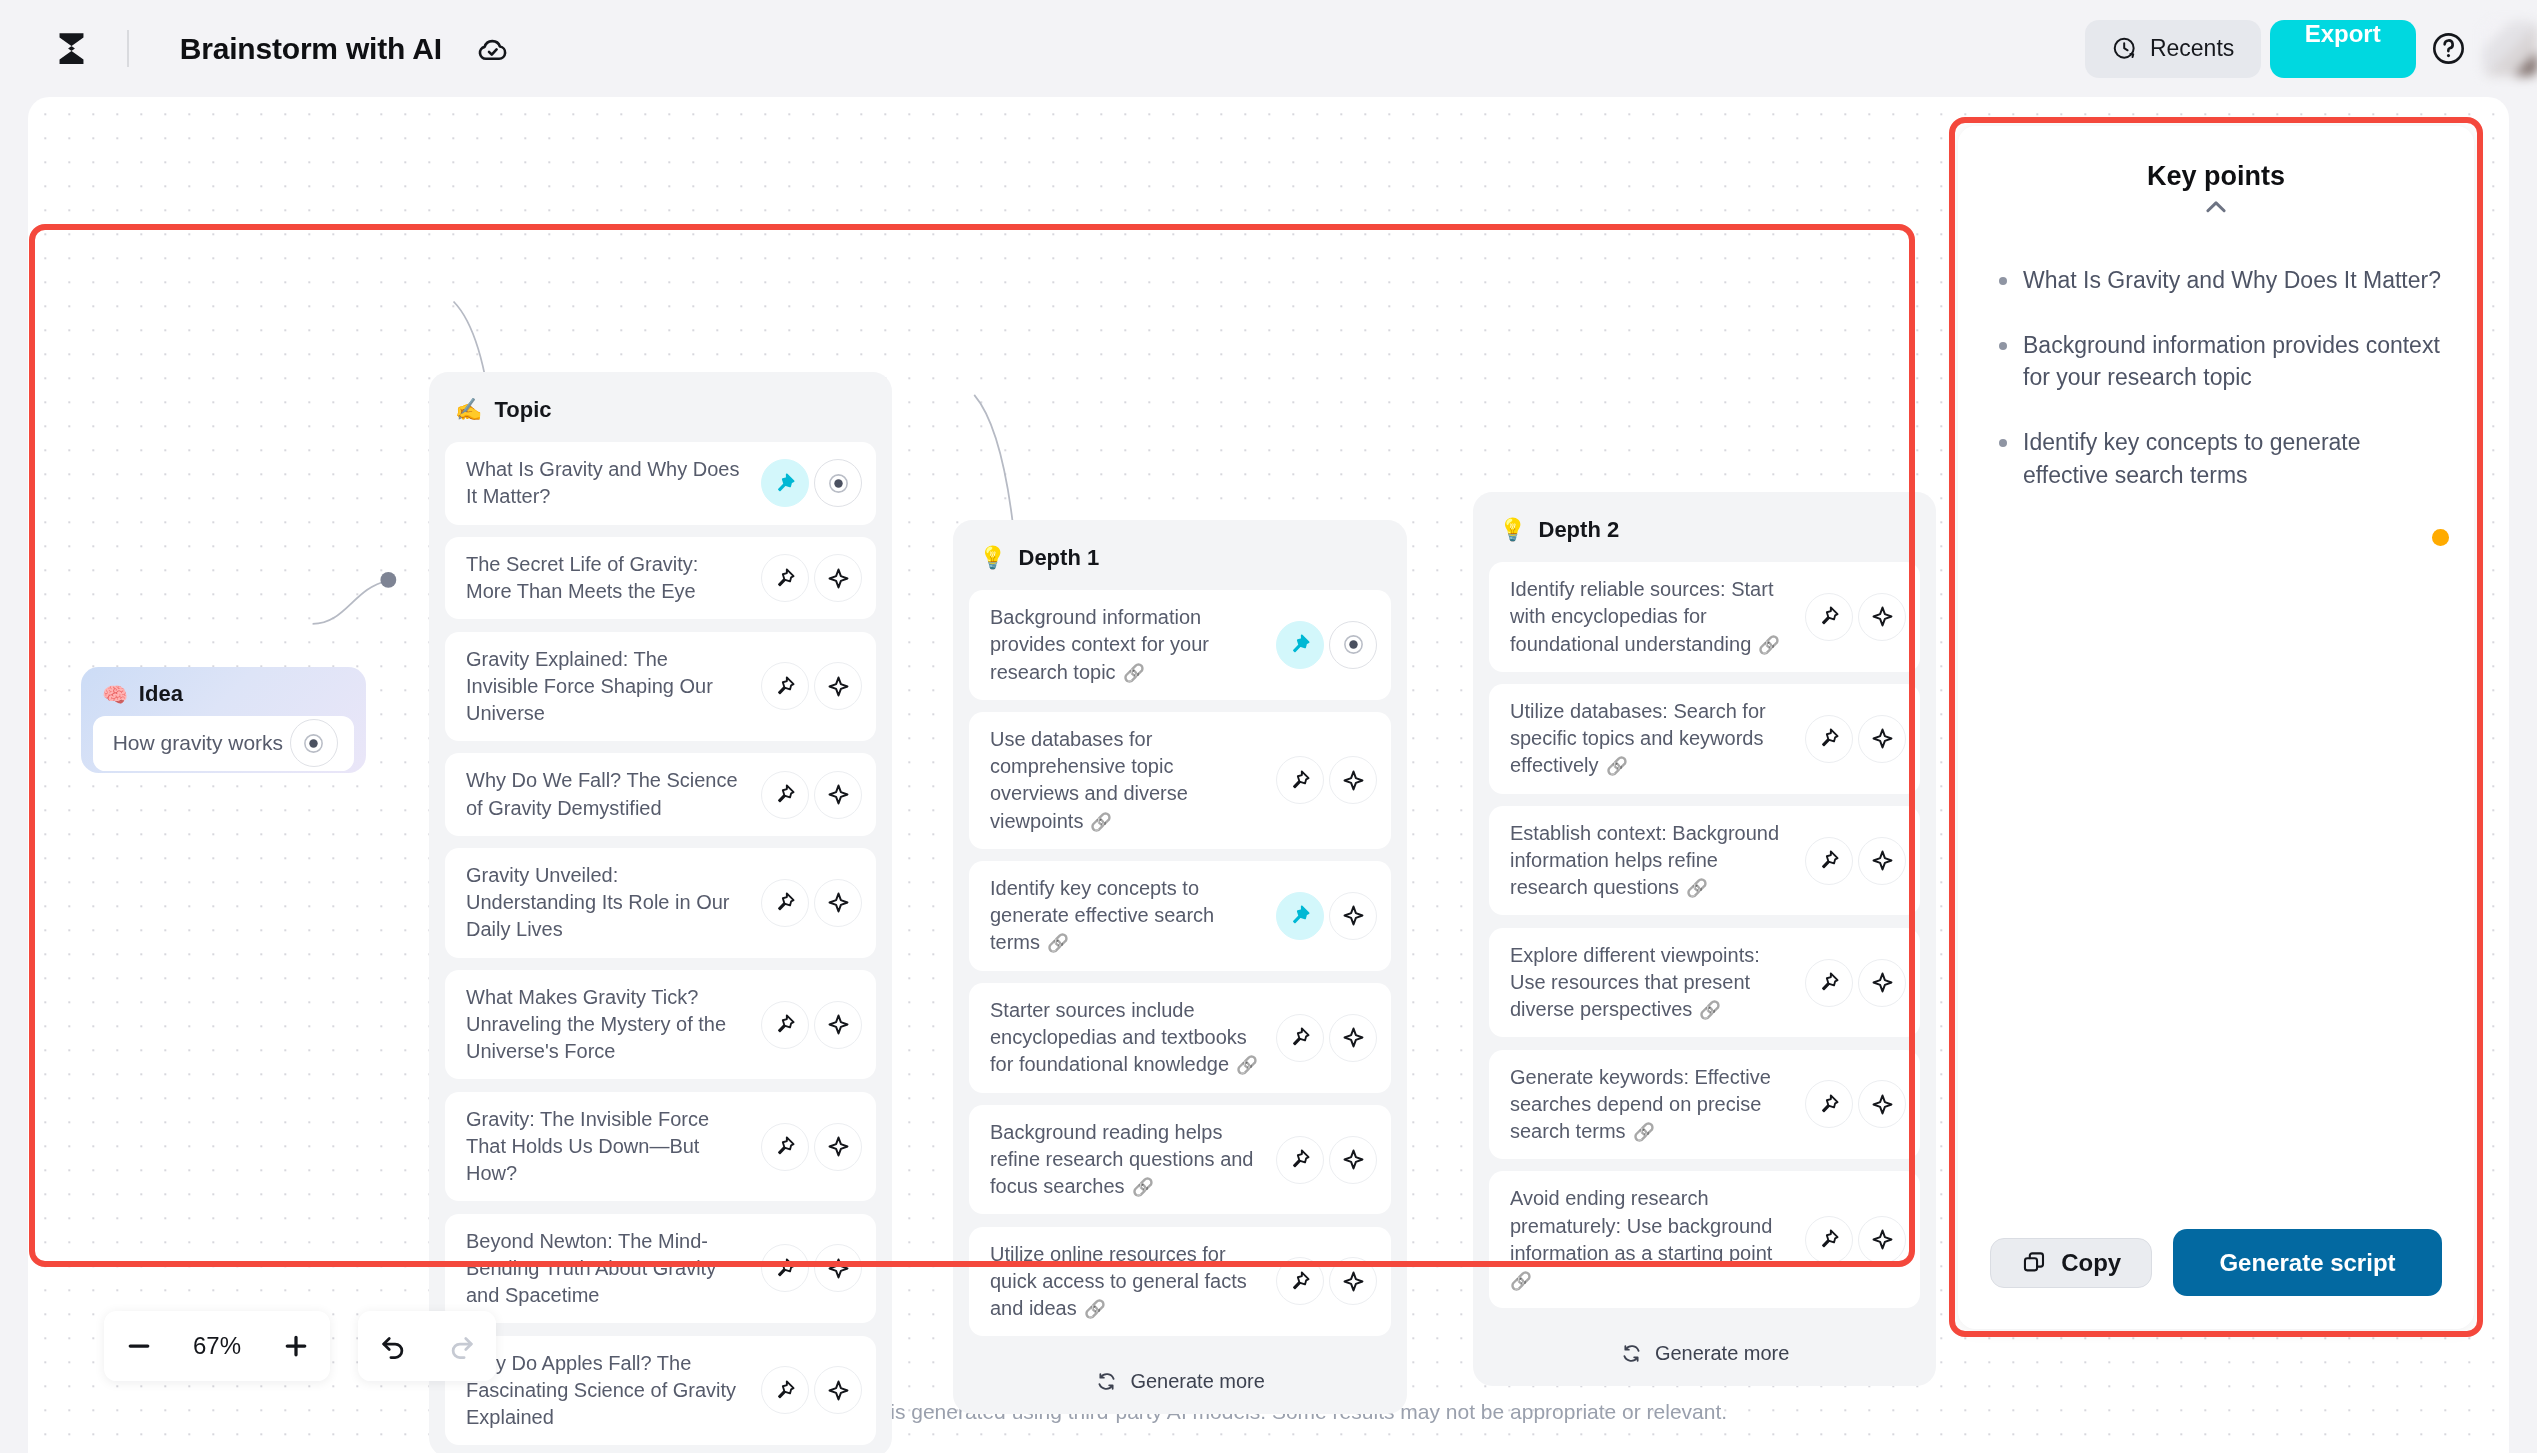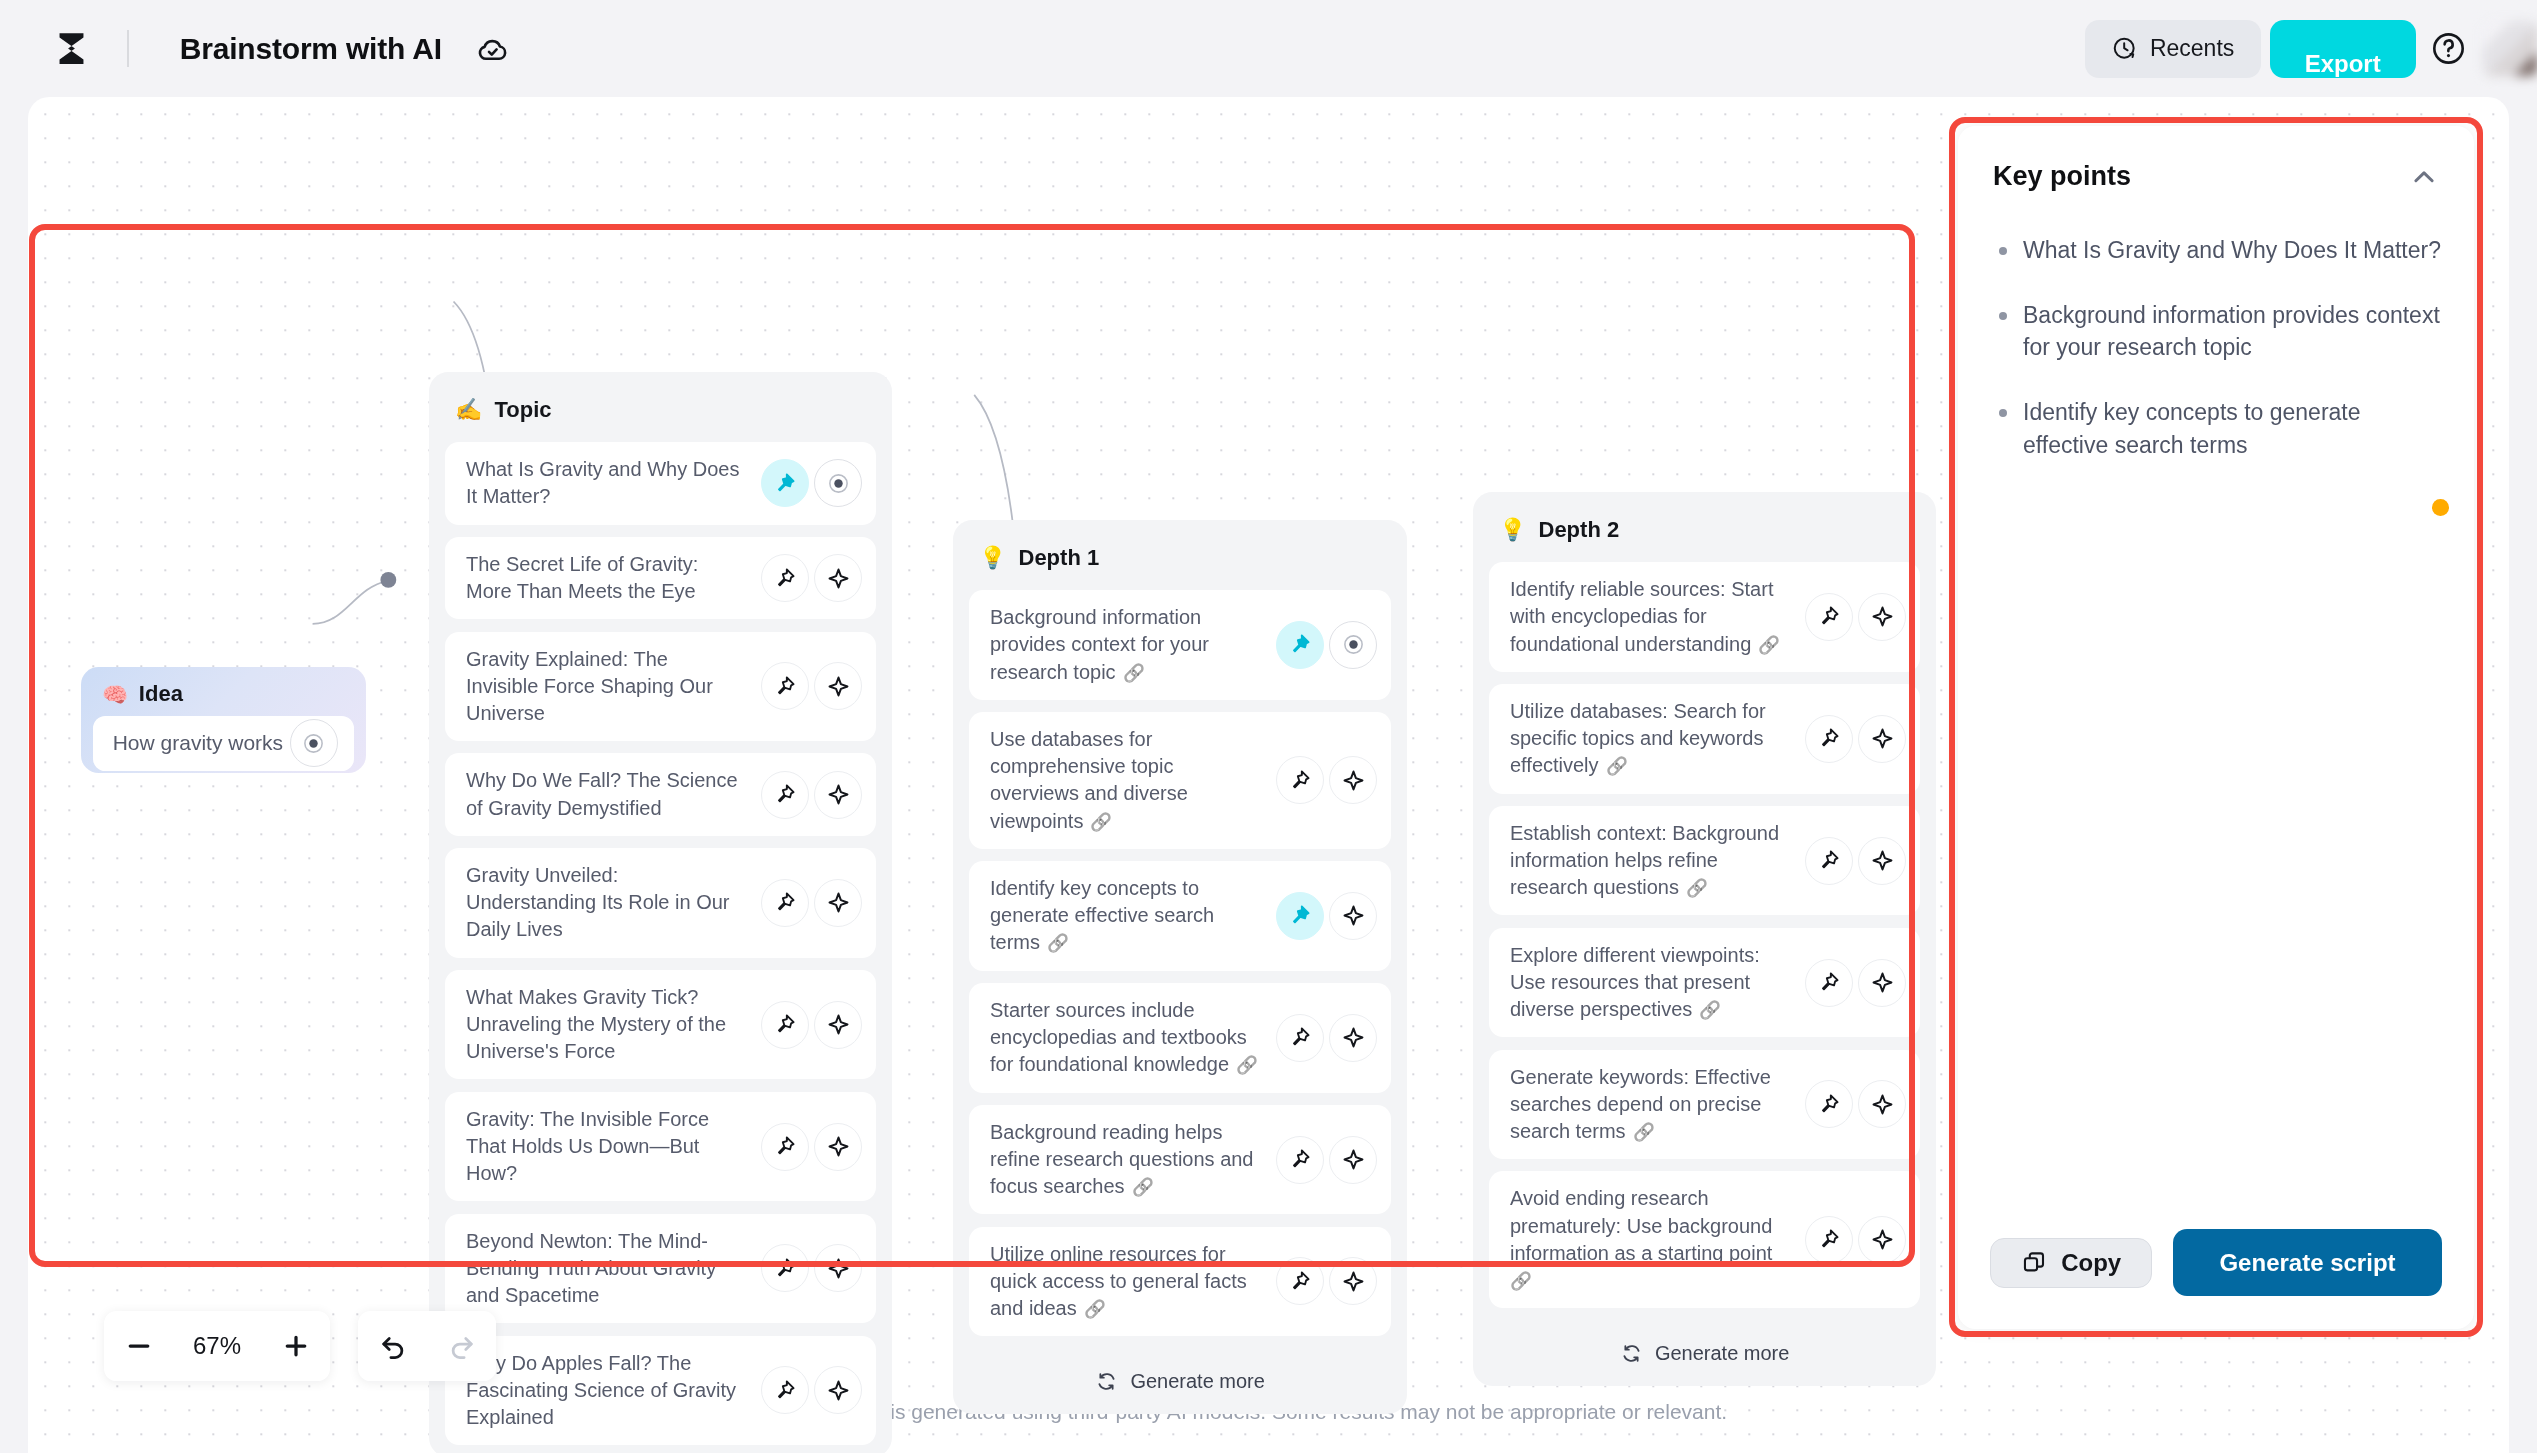--- a/index.html
+++ b/index.html
@@ -29,21 +29,21 @@
   }
   .btn-recents {
     display: flex; align-items: center; gap: 12.3px;
     height: 58px; padding: 0 26.4px; border-radius: 14px;
     background: #e6e8ed; color: #16181d; font-size: 23px; font-weight: 500;
     cursor: pointer; white-space: nowrap;
   }
   .btn-export {
     height: 58px; padding: 0 35px; border-radius: 14px;
     background: #00d8e0; color: #ffffff; font-size: 24px; font-weight: bold;
-    display: flex; align-items: flex-end; cursor: pointer;
+    display: flex; align-items: flex-start; cursor: pointer;
   }
   .help-icon { width: 37px; height: 37px; cursor: pointer; margin-left: 5.3px; }
   .avatar {
     width: 55px; height: 55px; border-radius: 8.8px; margin-left: 7px;
     background:
       linear-gradient(135deg, #f2f1f5 0%, #f2f1f5 26%, #e3e2e6 26%, #e3e2e6 52%,
       #d9d5d6 52%, #d9d5d6 78%, #7c6c68 78%, #7c6c68 100%);
     filter: blur(5.3px);
   }
 
@@ -127,20 +127,21 @@
   
   .panel {
     position: absolute; left: 1958px; top: 126px; width: 516px; height: 1203px;
     background: #ffffff; border-radius: 17.6px; z-index: 20;
     box-shadow: 0 1.8px 16px rgba(16,18,24,0.07);
     display: flex; flex-direction: column;
   }
   .panel-head {
     display: flex; align-items: center; justify-content: space-between;
     padding: 35px 35px 0 35px;
+    flex-direction: column;
   }
   .panel-title { font-size: 27px; font-weight: bold; color: #0f1013; }
   .chev { width: 30px; height: 30px; cursor: pointer; }
   .panel-body { padding: 42px 32px 0 32px; position: relative; flex: 1; }
   .kp-list { list-style: none; }
   .kp-item {
     position: relative; padding-left: 33px; margin-bottom: 32px;
     font-size: 23px; line-height: 1.42; color: #4e5465;
   }
   .kp-item::before {

